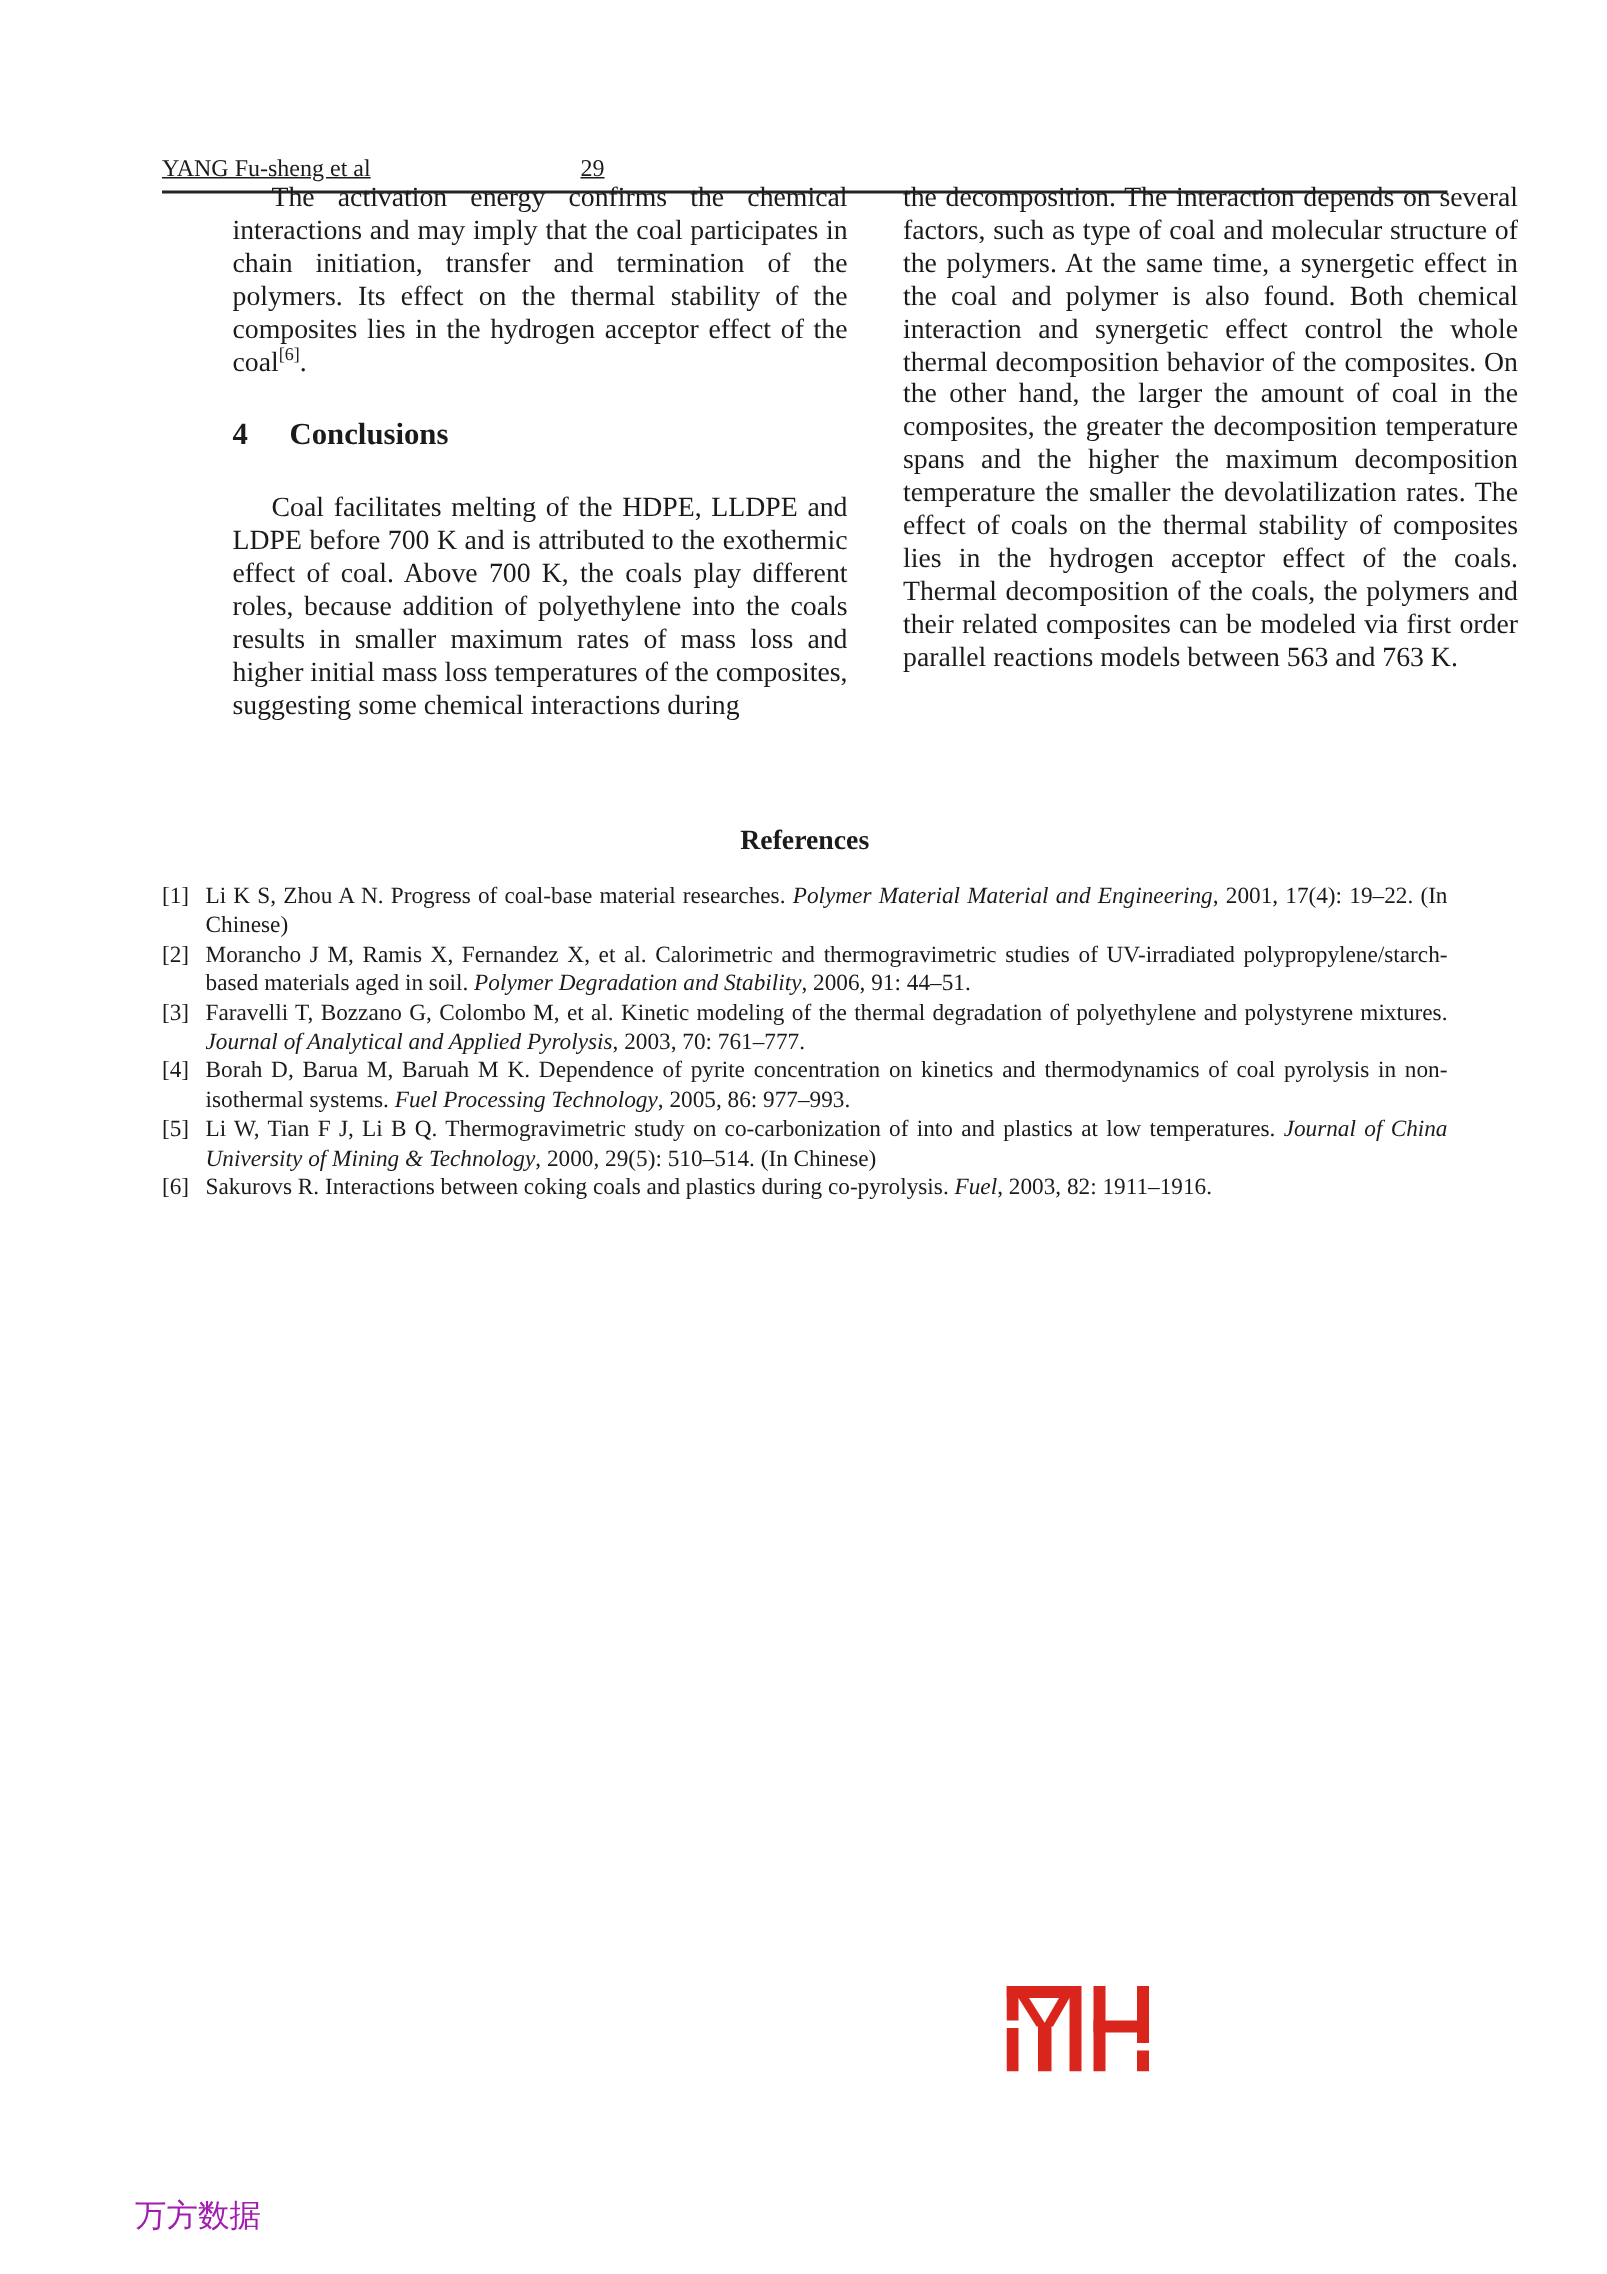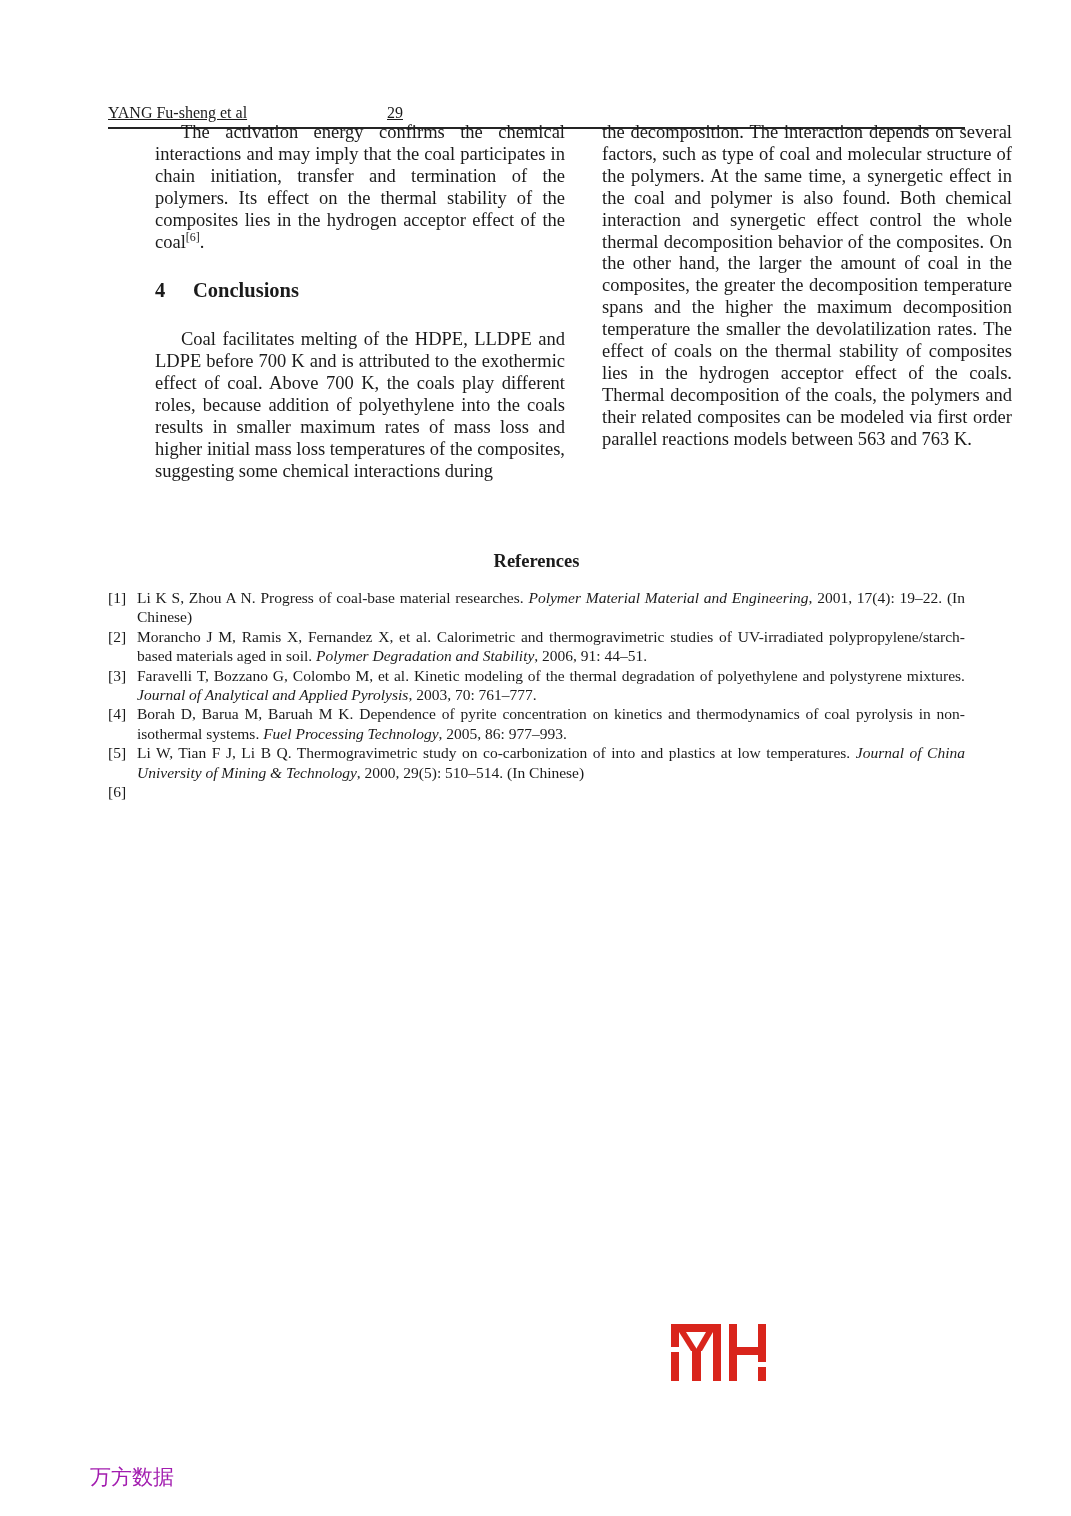--- a/index.html
+++ b/index.html
@@ -156,20 +156,21 @@
       <span><span>Borah D, Barua M, Baruah M K. Dependence of pyrite concentration on kinetics and thermodynamics of coal pyrolysis in non-isothermal systems. </span><i>Fuel Processing Technology</i><span>, 2005, 86: 977–993.</span></span>
     </div>
 
     <div class="ref-item">
       <span class="ref-label">[5]</span>
       <span><span>Li W, Tian F J, Li B Q. Thermogravimetric study on co-carbonization of into and plastics at low temperatures. </span><i>Journal of China University of Mining &amp; Technology</i><span>, 2000, 29(5): 510–514. (In Chinese)</span></span>
     </div>
 
     <div class="ref-item">
       <span class="ref-label">[6]</span>
+      <span><span>Sakurovs R. Interactions between coking coals and plastics during co-pyrolysis. </span><i>Fuel</i><span>, 2003, 82: 1911–1916.</span></span>
     </div>
   </div>
 
   <div class="logo">
     <svg class="logo-mark" width="95" height="57" viewBox="0 0 95 57" xmlns="http://www.w3.org/2000/svg">
       <g fill="#d9251c">
 
         <rect x="0" y="0" width="50" height="8"></rect>
 
         <rect x="0" y="0" width="8" height="23"></rect>

